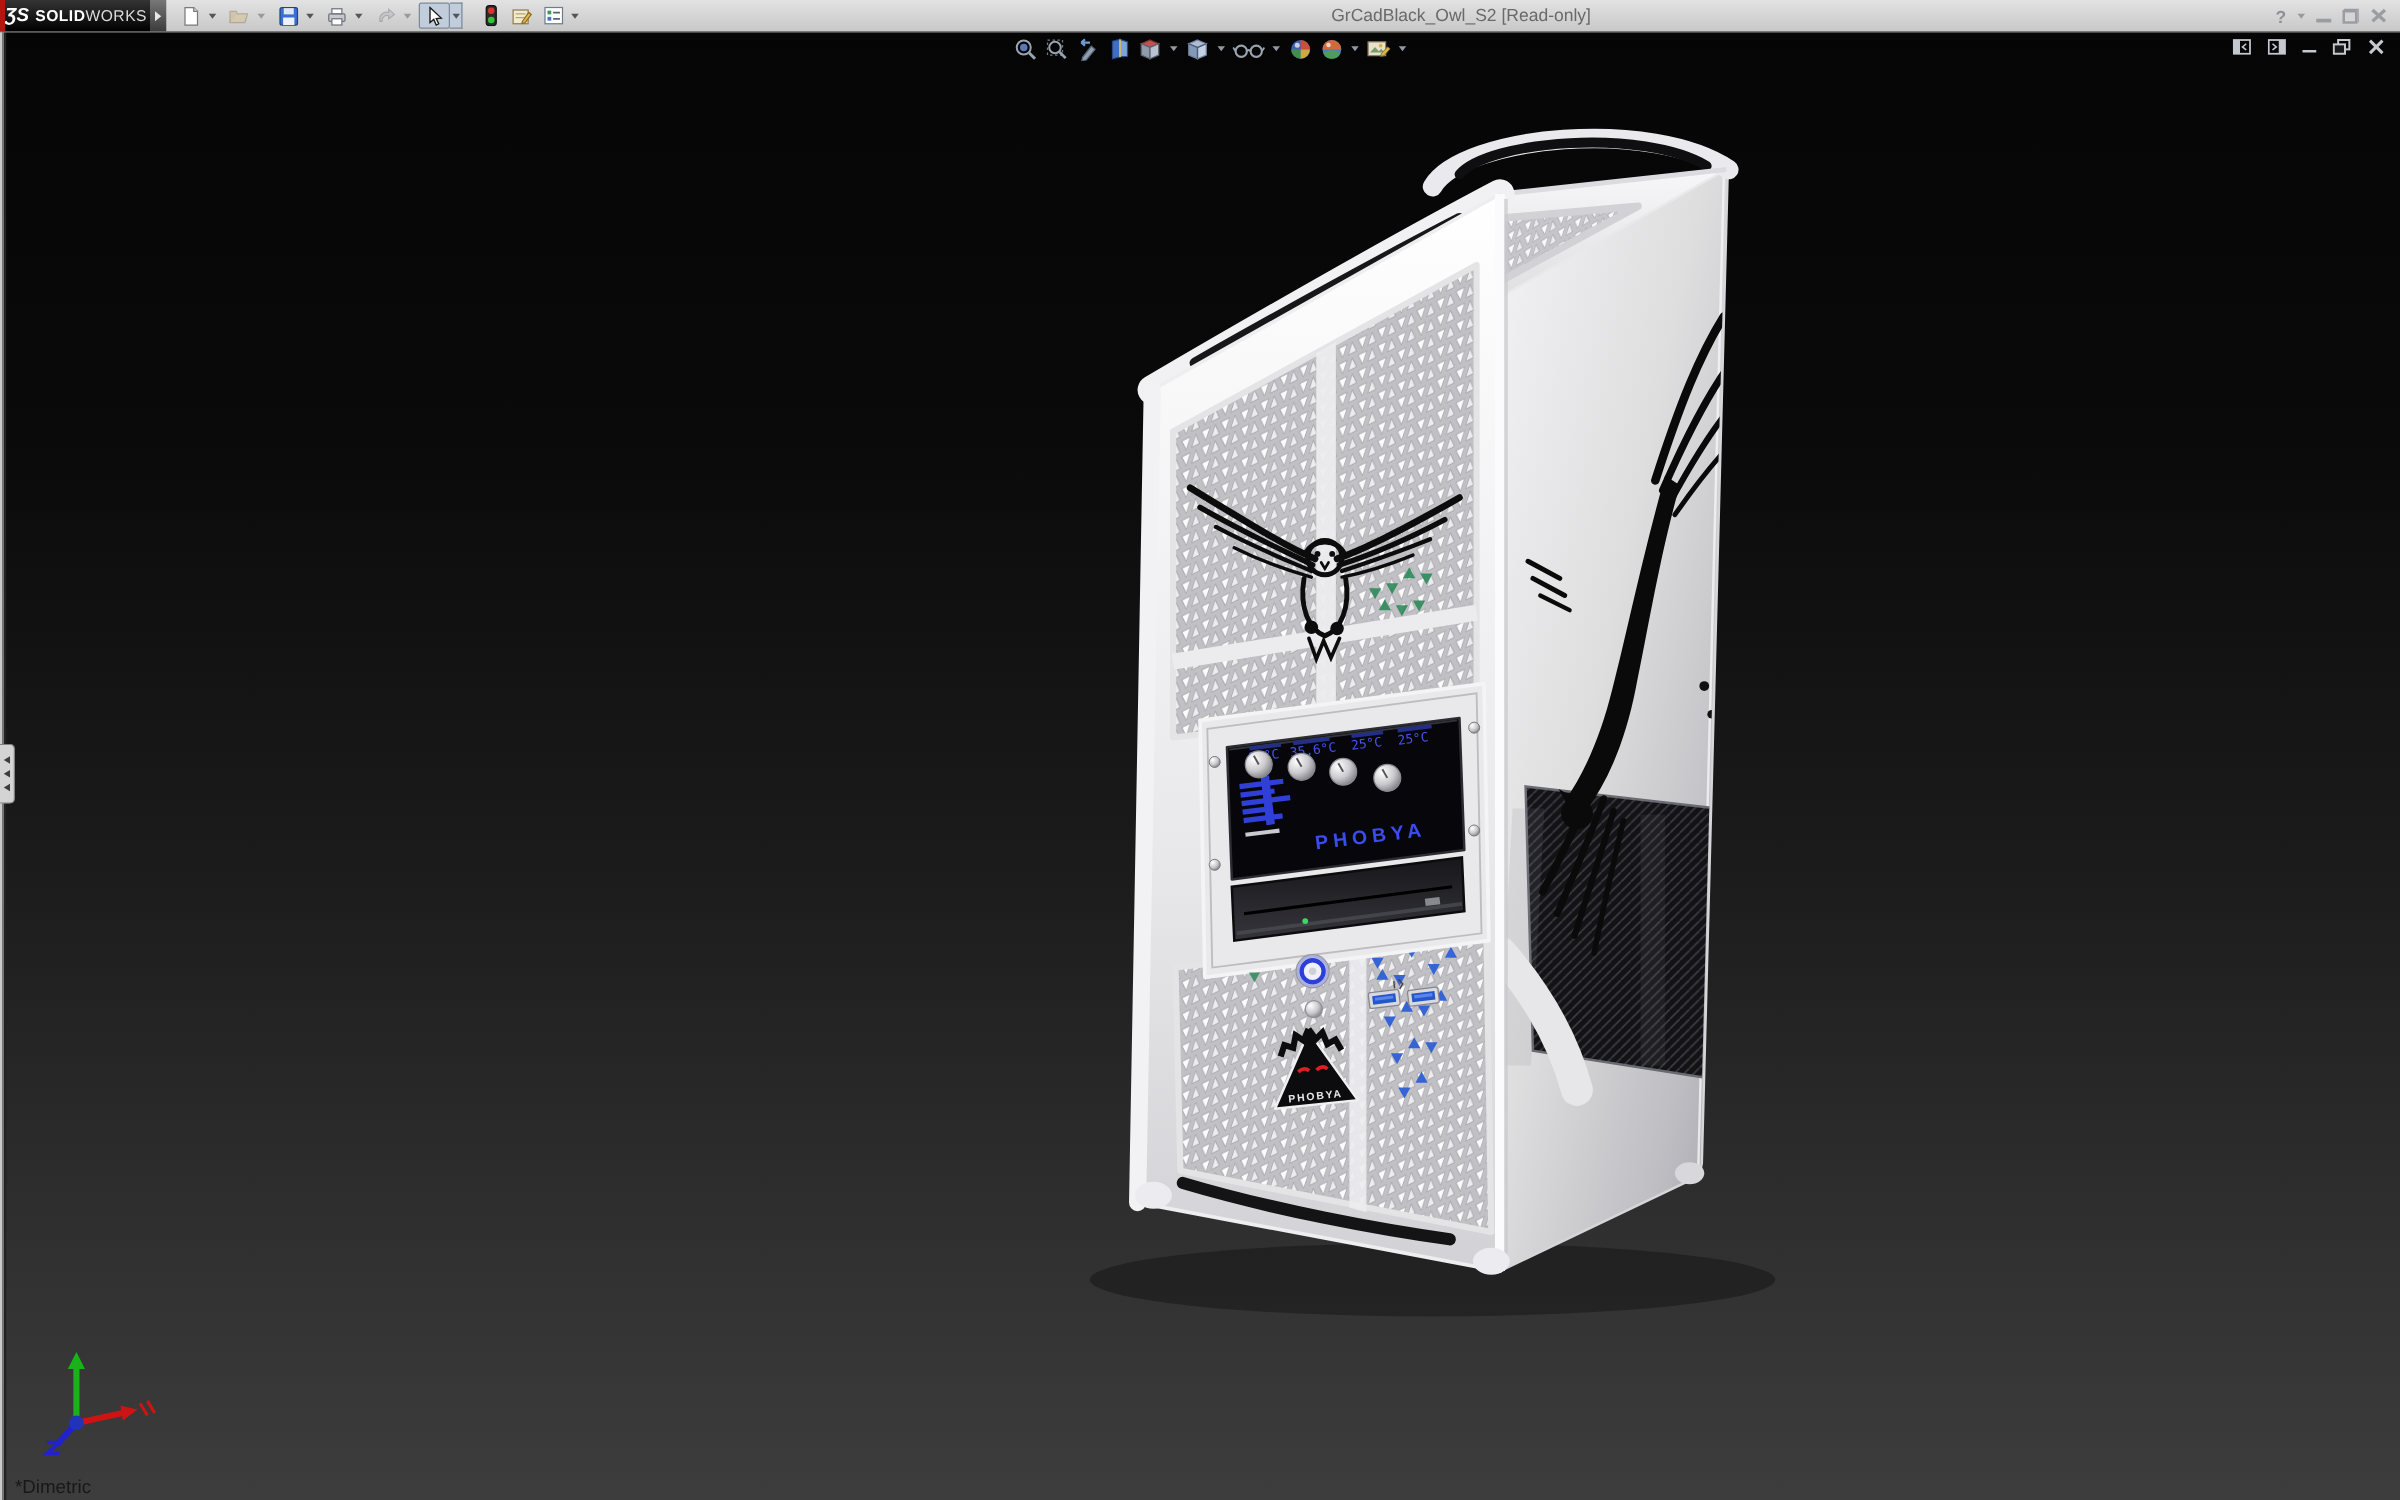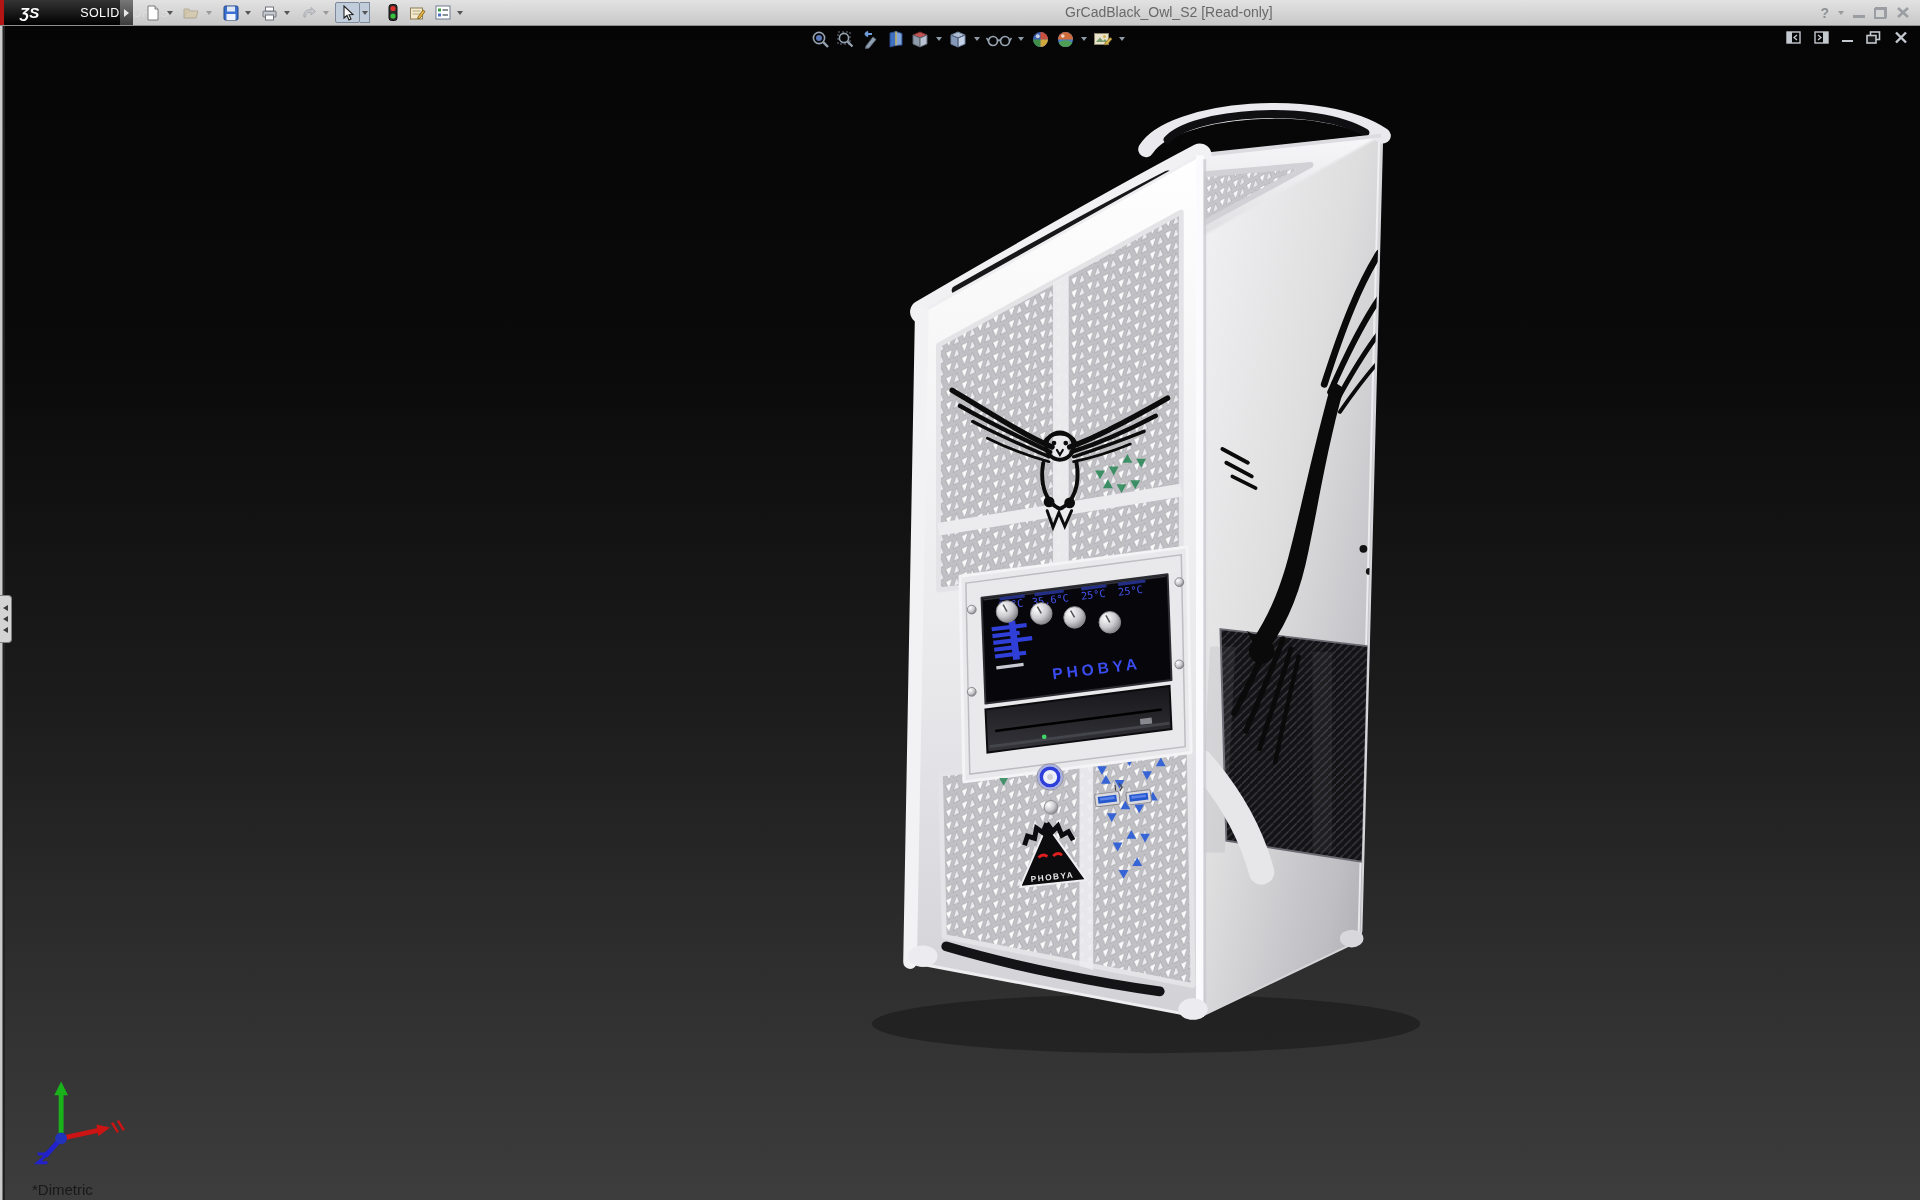--- a/index.html
+++ b/index.html
@@ -1,24 +1,24 @@
 <!DOCTYPE html>
 <html><head>
 <meta charset="utf-8">
 <style>
   html,body{margin:0;padding:0;width:1920px;height:1200px;overflow:hidden;background:#000;
     font-family:"Liberation Sans",sans-serif;}
   
   .titlebar{position:absolute;left:0;top:0;width:1920px;height:25px;
     background:linear-gradient(#e2e2e2,#c8c8c8);border-bottom:1px solid #8f8f8f;z-index:30;}
   .logo-block{position:absolute;left:0;top:0;width:120px;height:25px;
-    background:linear-gradient(#343434,#000);display:flex;align-items:center;padding-left:20px;box-sizing:border-box;text-align:right;}
+    background:linear-gradient(#343434,#000);display:flex;align-items:center;padding-left:4px;box-sizing:border-box;text-align:right;}
   .red-stripe{position:absolute;left:0;top:0;width:4px;height:25px;background:#b31414;}
   .logo-mark{color:#fff;font-style:italic;font-weight:bold;font-size:15px;margin-right:5px;}
-  .logo-solid{color:#fff;font-weight:normal;font-size:12.5px;letter-spacing:.4px;margin-left:36px;}
+  .logo-solid{color:#fff;font-weight:bold;font-size:12.5px;letter-spacing:.4px;}
   .logo-works{color:#dcdcdc;font-size:12.5px;letter-spacing:.4px;}
   .expand-btn{position:absolute;left:120px;top:0;width:13px;height:25px;
     background:linear-gradient(#777,#3c3c3c);display:flex;align-items:center;justify-content:center;}
   .tri-r{width:0;height:0;border-top:4px solid transparent;border-bottom:4px solid transparent;border-left:5px solid #e8e8e8;}
   .tb{position:absolute;left:140px;top:1px;height:23px;display:flex;align-items:center;}
   .tb-btn{width:25px;height:21px;display:flex;align-items:center;justify-content:center;border-radius:2px;}
   .tb-btn.pressed{background:#c2cddb;border:1px solid #7c8a9b;box-sizing:border-box;}
   .tb-dd{width:10px;height:21px;display:flex;align-items:center;justify-content:center;margin-right:4px;}
   .dd-glyph{width:0;height:0;border-left:3.5px solid transparent;border-right:3.5px solid transparent;border-top:4px solid #555;}
   .dd-glyph.dim{border-top-color:#9a9a9a;}
@@ -35,21 +35,21 @@
   .splitter{position:absolute;left:0;top:0;bottom:0;width:5px;
     background:linear-gradient(90deg,#cbcbcb 0 2px,#767676 2px 3px,#222 3px 5px);}
   .collapse-tab{position:absolute;left:0;top:570px;width:11px;height:46px;background:#d4d4d4;
     border:1px solid #808080;border-left:none;border-radius:0 4px 4px 0;
     display:flex;flex-direction:column;align-items:center;justify-content:center;gap:5px;}
   .tri-l{width:0;height:0;border-top:3px solid transparent;border-bottom:3px solid transparent;border-right:5px solid #3c3c3c;}
   .hud{position:absolute;left:810px;top:4px;height:20px;display:flex;align-items:center;gap:5px;}
   .hud .dd-glyph{border-top-color:#8e99a6;margin:0 1px;}
   .hud-ic{display:flex;align-items:center;justify-content:center;width:20px;height:20px;}
   .doc-ctrls{position:absolute;right:12px;top:6px;display:flex;align-items:center;gap:13px;}
-  .view-label{position:absolute;left:12px;top:1156px;color:#181818;font-size:15px;margin-left:20px;}
+  .view-label{position:absolute;left:12px;top:1156px;color:#181818;font-size:15px;}
   svg text{font-family:"Liberation Sans",sans-serif;}
   .lcd-txt{font-family:"DejaVu Sans Mono",monospace;}
 </style>
 </head>
 <body>
 
 <div class="titlebar">
   <div class="logo-block">
     <div class="red-stripe"></div>
     <span class="logo-mark">ƷS</span>

